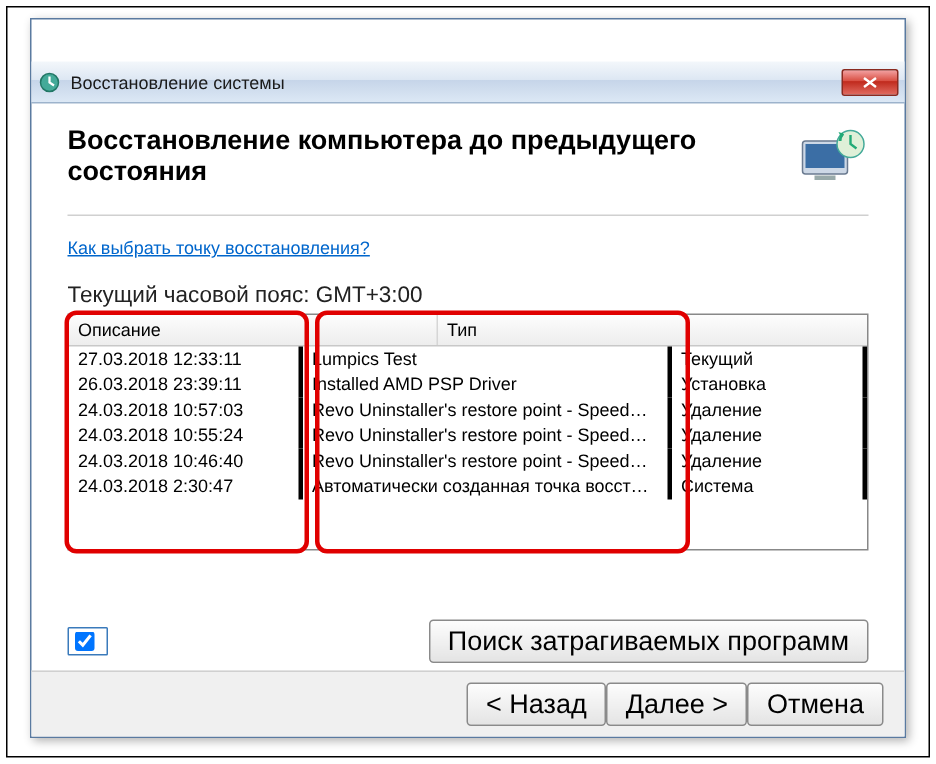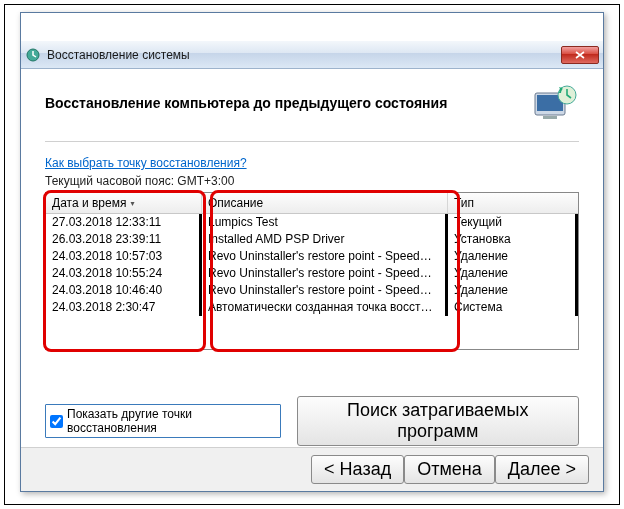--- a/index.html
+++ b/index.html
@@ -54,46 +54,46 @@
   padding: 14px 24px 12px 24px;
   position: relative;
 }
 .header-row {
   display: flex; align-items: center;
   border-bottom: 1px solid #d0d0d0;
   padding-bottom: 18px;
   margin-bottom: 14px;
 }
 .header-row h2 {
-  font-size: 14px; font-weight: bold;
+  font-size: 18px; font-weight: bold;
   flex: 1;
 }
 .restore-icon {
   width: 48px; height: 40px;
   margin-left: 10px;
 }
 .link {
   color: #0066cc;
   text-decoration: underline;
   cursor: pointer;
   display: inline-block;
-  margin-bottom: 4px;
+  margin-bottom: 16px;
 }
 .annot {
   position: absolute;
   font-size: 26px;
   font-weight: bold;
   color: #e00000;
   font-family: Arial, sans-serif;
   pointer-events: none;
 }
 .annot.date { top: 158px; left: 96px; }
 .annot.name { top: 158px; left: 264px; }
 .tz-line {
-  font-size: 12px;
+  font-size: 15px;
   margin-bottom: 4px;
   color: #222;
 }
 .table-area {
   position: relative;
 }
 .highlight-box {
   position: absolute;
   border: 3px solid #e00000;
   border-radius: 8px;
@@ -221,21 +221,20 @@
     <div class="annot name">Название</div>
 
     <div class="tz-line">Текущий часовой пояс: GMT+3:00</div>
 
     <div class="table-area">
       <div class="highlight-box hb1"></div>
       <div class="highlight-box hb2"></div>
 
       <div class="table">
         <div class="thead">
-          <div class="th col-date sorted">Дата и время</div>
           <div class="th col-desc">Описание</div>
           <div class="th col-type">Тип</div>
         </div>
         <div class="tbody" id="tbody">
             <div class="row">
               <div class="td col-date">27.03.2018 12:33:11</div>
               <div class="td col-desc">Lumpics Test</div>
               <div class="td col-type">Текущий</div>
             </div>
             <div class="row">
@@ -263,25 +262,24 @@
               <div class="td col-desc">Автоматически созданная точка восстановле...</div>
               <div class="td col-type">Система</div>
             </div>
           </div>
       </div>
     </div>
 
     <div class="bottom-row">
       <label class="checkbox-wrap">
         <input type="checkbox" checked="" style="">
-        <span>Показать другие точки восстановления</span>
       </label>
       <div class="spacer"></div>
       <button class="btn">Поиск затрагиваемых программ</button>
     </div>
   </div>
 
   <div class="footer">
     <button class="btn">&lt; Назад</button>
+    <button class="btn">Далее &gt;</button>
     <button class="btn">Отмена</button>
-    <button class="btn">Далее &gt;</button>
   </div>
 </div>
 
 </body></html>

